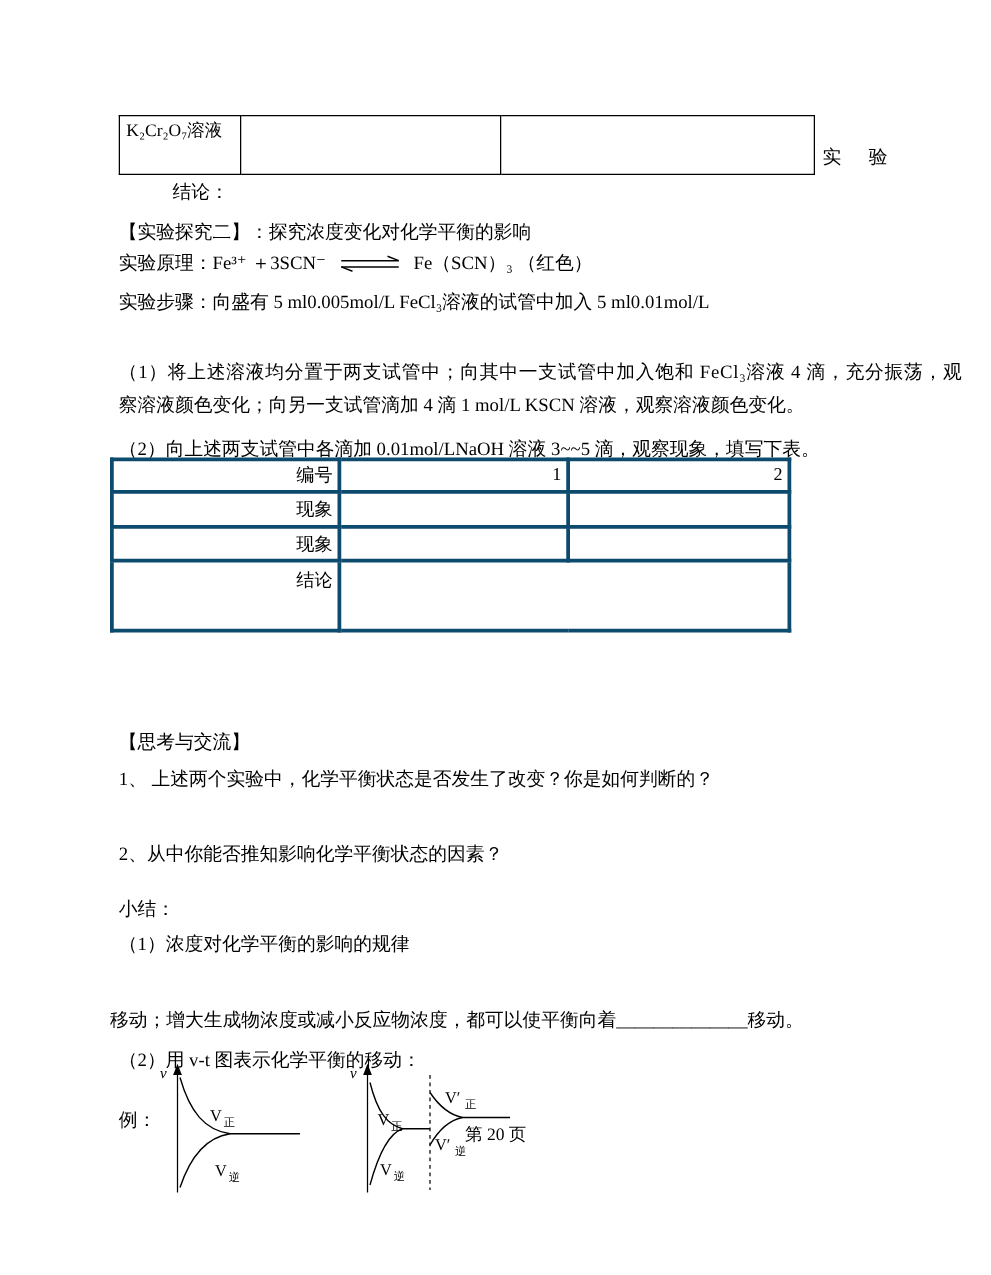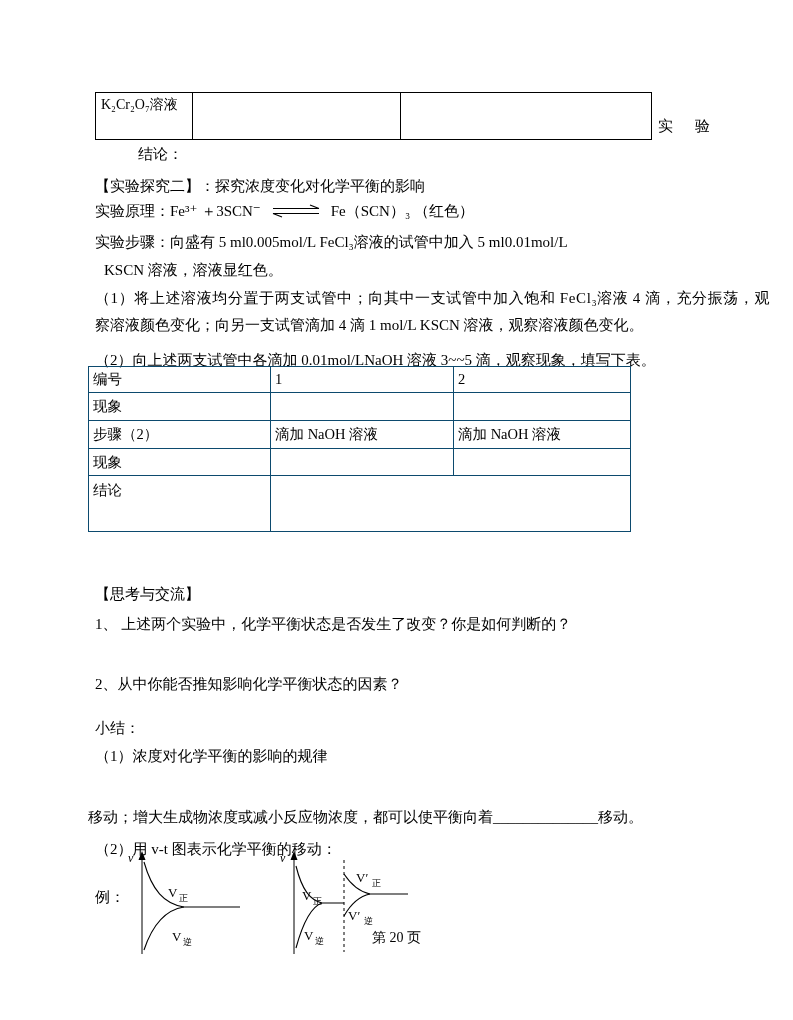--- a/index.html
+++ b/index.html
@@ -16,22 +16,22 @@
   .line { position:absolute; white-space:nowrap; line-height:20px; }
   .justify1 { letter-spacing:0.6px; }
   .justify2 { letter-spacing:2px; }
 
   table { border-collapse:collapse; table-layout:fixed; }
   .top-table { position:absolute; left:95px; top:92px; font-size:14px; }
   .top-table td { border:1px solid #000; height:47px; vertical-align:top; padding:3px 5px; }
 
   .main-table { position:absolute; left:88px; top:366px; font-size:14.5px; }
   .main-table td {
-    border:1px solid #0c4a6e;
-    text-align:left;
+    border:3px solid #0c4a6e;
+    text-align:right;
     vertical-align:middle;
     padding:2px 4px;
   }
   .main-table .tall { height:56px; vertical-align:top; padding-top:5px; }
 
   .principle-row { display:flex; align-items:center; }
   .principle-row .part { white-space:nowrap; }
   .eq-arrow { margin:0 10px; display:block; }
 
   .blank-underline { letter-spacing:0; }
@@ -71,21 +71,20 @@
     <svg class="eq-arrow" width="50" height="14" viewBox="0 0 50 14">
       <line x1="2" y1="4.5" x2="48" y2="4.5" stroke="#000" stroke-width="1.2"></line>
       <path d="M 48,4.5 L 39,1" stroke="#000" stroke-width="1.2" fill="none"></path>
       <line x1="2" y1="9.5" x2="48" y2="9.5" stroke="#000" stroke-width="1.2"></line>
       <path d="M 2,9.5 L 11,13" stroke="#000" stroke-width="1.2" fill="none"></path>
     </svg>
     <span class="part">Fe（SCN）₃ （红色）</span>
   </div>
 
   <div class="line" style="left:95px; top:232px;">实验步骤：向盛有 5 ml0.005mol/L FeCl₃溶液的试管中加入 5 ml0.01mol/L</div>
-  <div class="line" style="left:104px; top:260px;">KSCN 溶液，溶液显红色。</div>
 
   <div class="line justify1" style="left:95px; top:288px;">（1）将上述溶液均分置于两支试管中；向其中一支试管中加入饱和 FeCl₃溶液 4 滴，充分振荡，观</div>
   <div class="line" style="left:95px; top:315px;">察溶液颜色变化；向另一支试管滴加 4 滴 1 mol/L KSCN 溶液，观察溶液颜色变化。</div>
   <div class="line" style="left:95px; top:350px;">（2）向上述两支试管中各滴加 0.01mol/LNaOH 溶液 3~~5 滴，观察现象，填写下表。</div>
 
   <table class="main-table">
     <colgroup>
         <col style="width:182px">
         <col style="width:183px">
         <col style="width:177px">
@@ -93,25 +92,20 @@
     <tbody>
         <tr style="height:26px">
       <td>编号</td>
       <td>1</td>
       <td>2</td>
     </tr>
     <tr style="height:28px">
       <td>现象</td>
       <td></td>
       <td></td>
-    </tr>
-    <tr style="height:28px">
-      <td>步骤（2）</td>
-      <td>滴加 NaOH 溶液</td>
-      <td>滴加 NaOH 溶液</td>
     </tr>
     <tr style="height:27px">
       <td>现象</td>
       <td></td>
       <td></td>
     </tr>
     <tr>
       <td class="tall">结论</td>
       <td class="tall" colspan="2"></td>
     </tr>
@@ -154,15 +148,15 @@
     <text x="35" y="94" font-size="9">逆</text>
     <line x1="64" y1="10" x2="64" y2="102" stroke="#000" stroke-width="1" stroke-dasharray="3,3"></line>
     <path d="M 64,24 C 72,36 80,42 90,44 L 128,44" fill="none" stroke="#000" stroke-width="1.1"></path>
     <path d="M 64,66 C 72,52 80,46 90,44" fill="none" stroke="#000" stroke-width="1.1"></path>
     <text x="76" y="32" font-size="13">V′</text>
     <text x="92" y="36" font-size="9">正</text>
     <text x="68" y="70" font-size="13">V′</text>
     <text x="84" y="74" font-size="9">逆</text>
   </svg>
 
-  <div class="footer" style="left:372px; top:929px;">第 20 页</div>
+  <div class="footer" style="left:372px; top:899px;">第 20 页</div>
 
 </div>
 
 </body></html>

